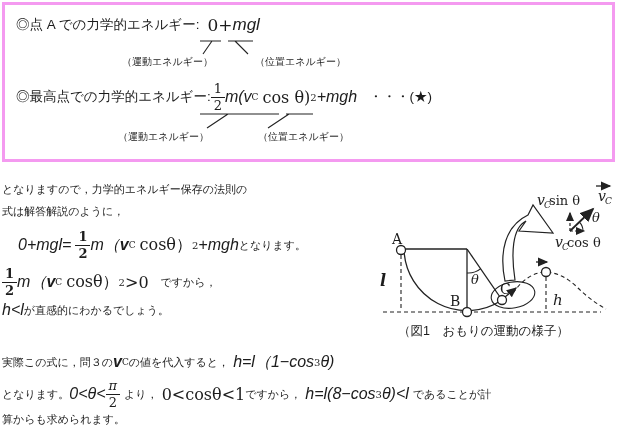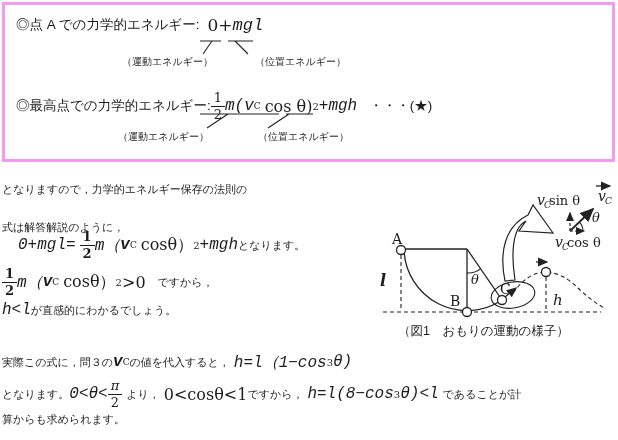--- a/index.html
+++ b/index.html
@@ -5,21 +5,21 @@
   html,body{margin:0;padding:0;background:#fff;}
   .page{position:relative;width:618px;height:440px;background:#ffffff;overflow:hidden;
         color:#1c1c1c;font-family:"Liberation Sans",sans-serif;}
   .formula-box{position:absolute;left:2px;top:2px;width:613px;height:160px;
         border:3px solid #f49af0;box-sizing:border-box;background:#fff;}
   .abs{position:absolute;white-space:nowrap;}
   .mline{display:flex;align-items:center;}
   .jp{font-family:"Liberation Sans",sans-serif;}
   .f135{font-size:13.5px;}
   .f15{font-size:11px;}
-  .mi{font-family:Liberation Mono, monospace;font-style:italic;}
+  .mi{font-family:Liberation Sans, sans-serif;font-style:italic;}
   .mr{font-family:"DejaVu Serif",serif;font-style:normal;}
   .f16{font-size:16px;}
   .f17{font-size:17px;}
   sub.vs{font-size:9px;font-style:normal;font-family:"DejaVu Serif",serif;vertical-align:-3px;}
   sup.sp{font-size:10px;font-family:"DejaVu Serif",serif;font-style:normal;vertical-align:6px;}
   .frac{display:inline-flex;flex-direction:column;align-items:center;line-height:1.05;
         font-family:"DejaVu Serif",serif;font-size:13px;vertical-align:middle;}
   .frac .fn{border-bottom:1.2px solid #1c1c1c;padding:0 3px 1px;display:block;text-align:center;}
   .frac .fd{padding-top:1px;display:block;text-align:center;}
   .frac.bold{font-weight:bold;}
@@ -53,40 +53,40 @@
   </svg>
 
   <div class="abs mline" style="left:16px;top:15px;height:20px">
     <span class="jp f135">◎点 A での力学的エネルギー:</span>
     <span class="mr f17 ml8">0+</span>
       <span class="mi f17">mgl</span>
   </div>
   <div class="abs lab jp" style="left:122px;top:55px">（運動エネルギー）</div>
   <div class="abs lab jp" style="left:255px;top:55px">（位置エネルギー）</div>
 
-  <div class="abs mline" style="left:16px;top:88px;height:36px">
+  <div class="abs mline" style="left:16px;top:79px;height:36px">
     <span class="jp f135">◎最高点での力学的エネルギー:</span>
     <span class="frac">
         <span class="fn">1</span>
         <span class="fd">2</span>
       </span>
     <span class="mi f16">m(</span>
       <span class="mi f16">v</span>
       <sub class="vs">C</sub>
       <span class="mr f16 ml4">cos θ</span>
       <span class="mr f16">)</span>
       <sup class="sp">2</sup>
       <span class="mi f16">+mgh</span>
     <span class="jp f135 ml12">・・・(★)</span>
   </div>
   <div class="abs lab jp" style="left:118px;top:130px">（運動エネルギー）</div>
   <div class="abs lab jp" style="left:258px;top:130px">（位置エネルギー）</div>
 
   <div class="abs jp f15" style="left:2px;top:182px">となりますので，力学的エネルギー保存の法則の</div>
-  <div class="abs jp f15" style="left:2px;top:220px">式は解答解説のように，</div>
+  <div class="abs jp f15" style="left:2px;top:204px">式は解答解説のように，</div>
 
   <div class="abs mline" style="left:18px;top:227px;height:36px">
     <span class="mi f16">0+mgl=</span>
     <span class="frac bold ml4">
         <span class="fn">1</span>
         <span class="fd">2</span>
       </span>
     <span class="mi f16">m（</span>
       <span class="mi f16" style="font-weight:bold">v</span>
       <sub class="vs">C</sub>

